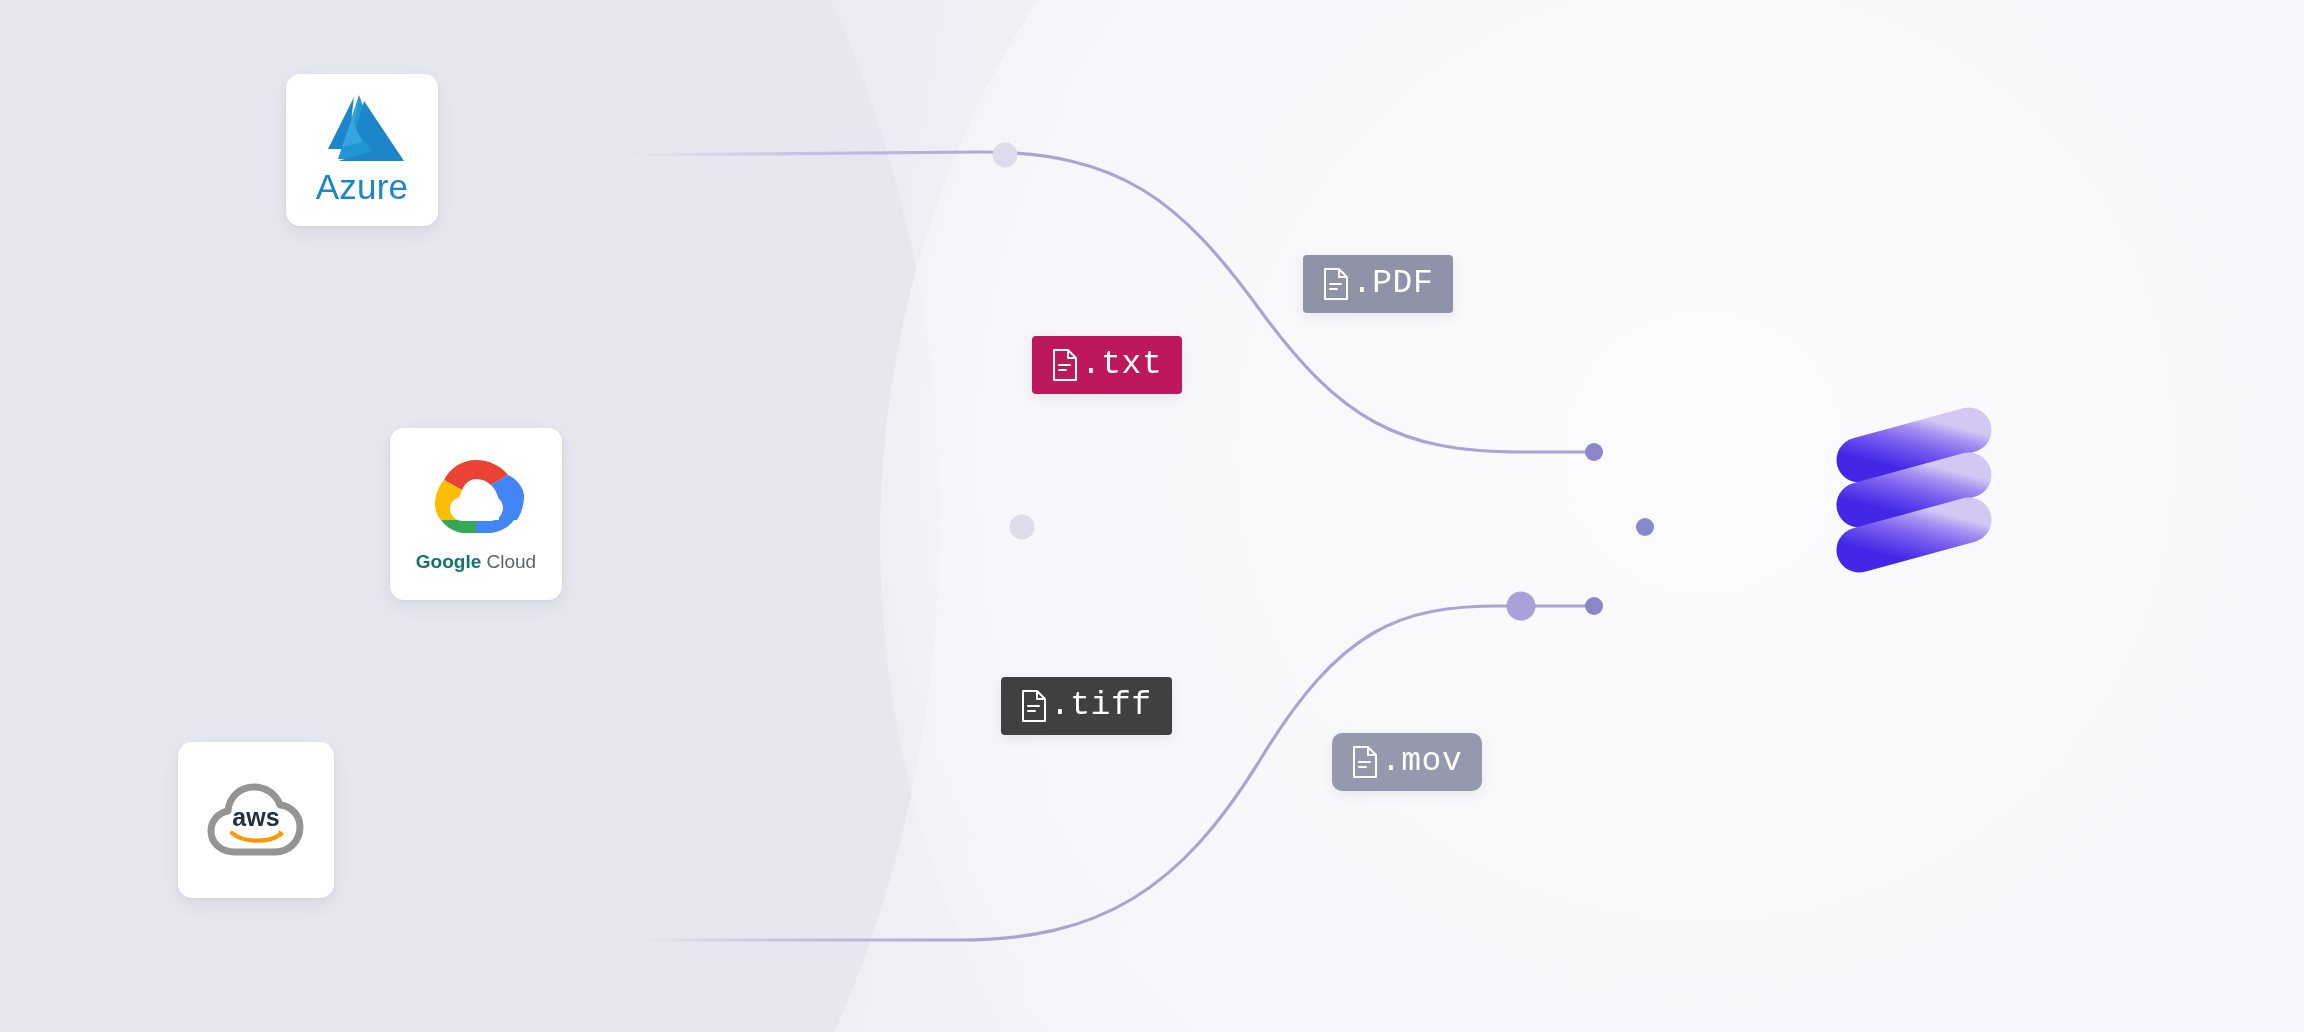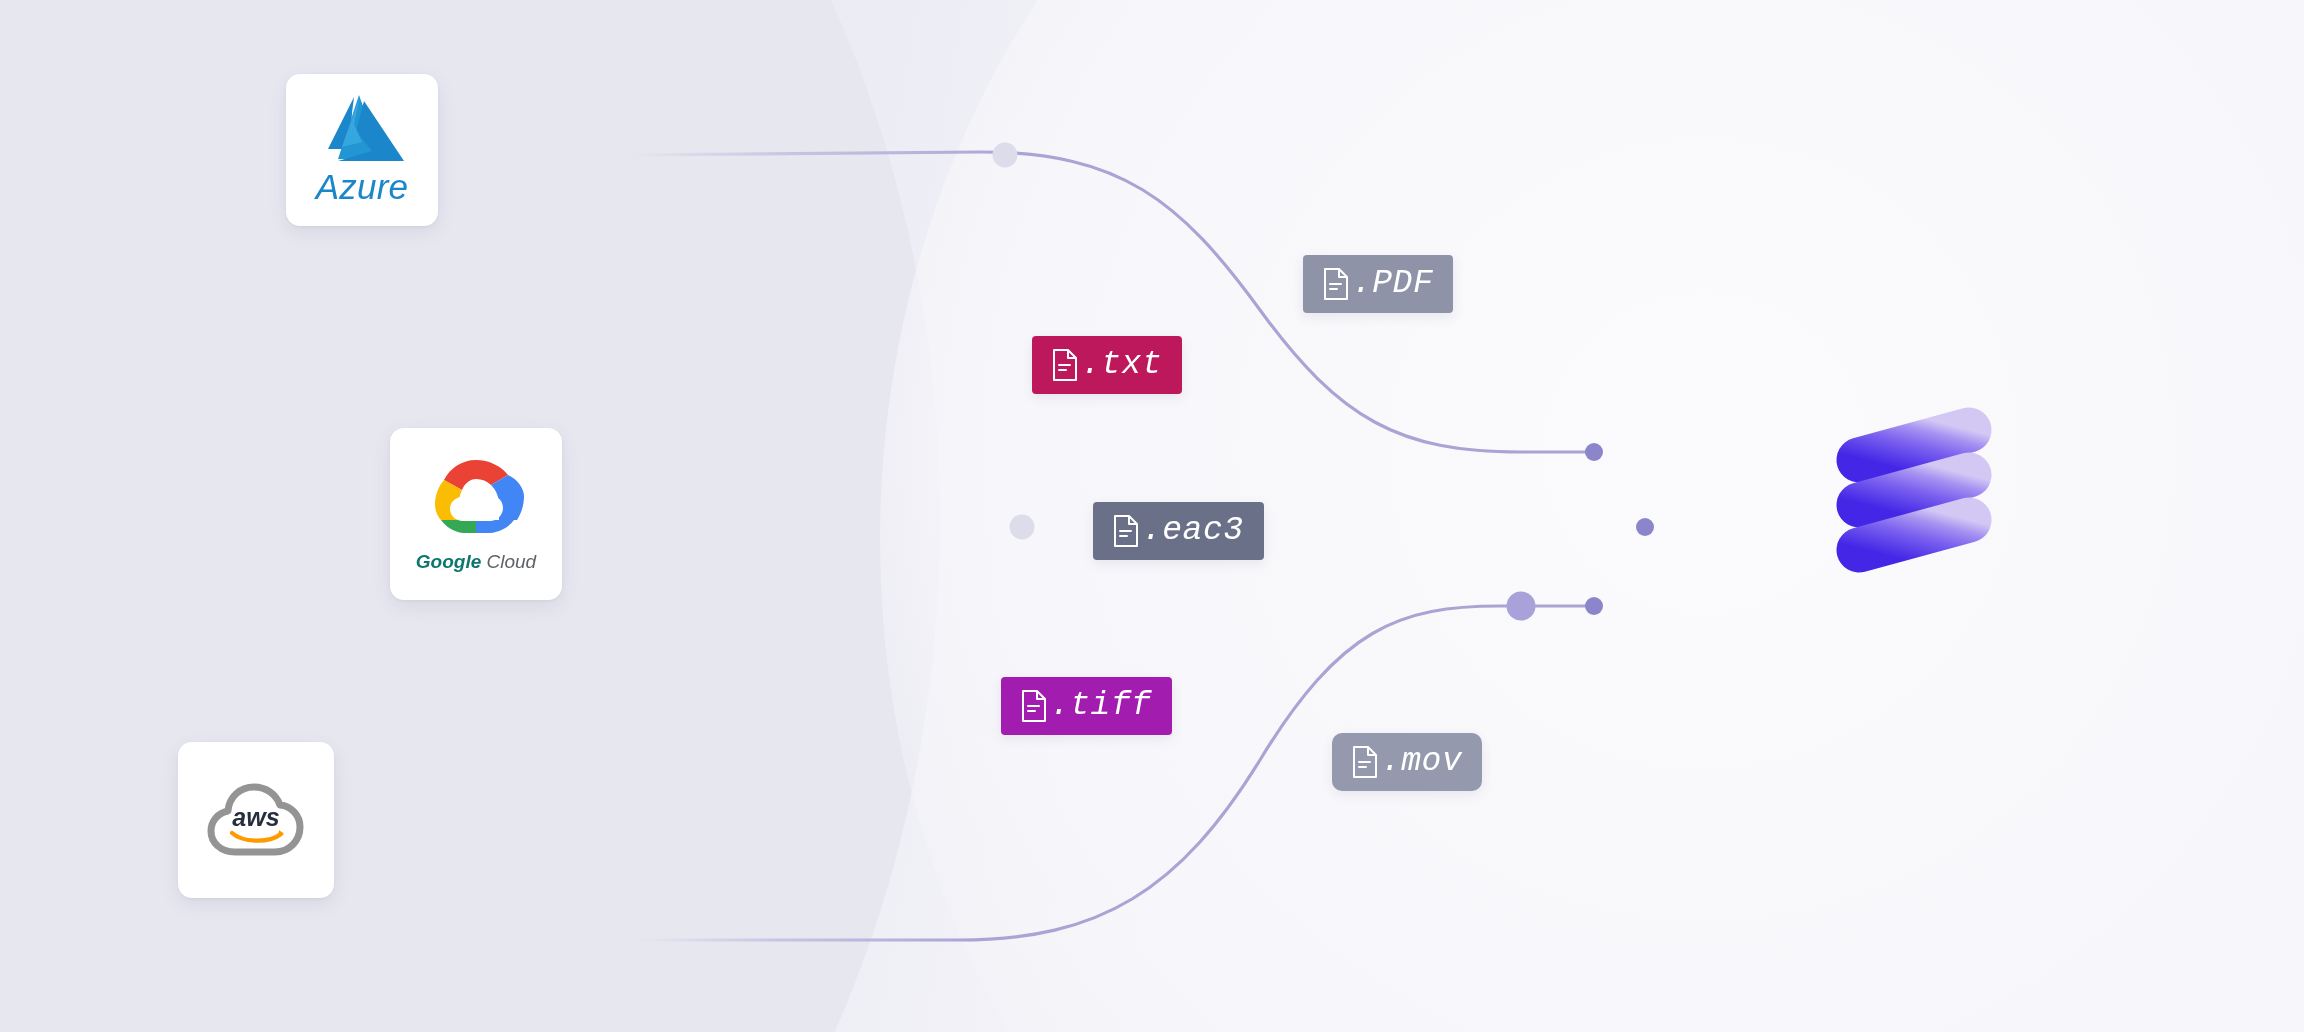--- a/index.html
+++ b/index.html
@@ -11,21 +11,20 @@
     overflow: hidden;
     font-family: "Liberation Sans", sans-serif;
   }
 
   .stage {
     position: relative;
     width: 2304px;
     height: 1032px;
     background: #eaeaf3;
     overflow: hidden;
-    font-style: italic;
   }
 
   
   .bg-right-wash {
     position: absolute;
     inset: 0;
     background: linear-gradient(100deg,
         #e9e9f2 0%,
         #ebebf4 33%,
         #f1f1f7 46%,
@@ -115,21 +114,21 @@
     letter-spacing: 0.5px;
     white-space: nowrap;
     box-shadow: 0 4px 12px rgba(70,70,110,0.10);
   }
   .chip .doc-icon { flex: 0 0 auto; }
   .chip .chip-label { line-height: 1; position: relative; top: -1px; }
 
   .chip-pdf  { left: 1303px; top: 255px;  background: #8e93a8; }
   .chip-txt  { left: 1032px; top: 336px;  background: #be185d; }
   .chip-eac3 { left: 1093px; top: 502px;  background: #6b7089; }
-  .chip-tiff { left: 1001px; top: 677px;  background: #a21caf; }
+  .chip-tiff { left: 1001px; top: 677px;  background: #404040; }
   .chip-mov  { left: 1332px; top: 733px;  background: #9499ad; border-radius: 10px; }
 
   
   .brand-mark {
     position: absolute;
     left: 1826px;
     top: 402px;
     width: 176px;
     height: 176px;
   }
@@ -250,28 +249,20 @@
 
   <div class="chip chip-txt">
     <svg class="doc-icon" width="26" height="32" viewBox="0 0 26 32" xmlns="http://www.w3.org/2000/svg">
       <path d="M2 1 H16 L24 9 V31 H2 Z" fill="none" stroke="#ffffff" stroke-width="2" stroke-linejoin="round"></path>
       <path d="M16 1 V9 H24" fill="none" stroke="#ffffff" stroke-width="2" stroke-linejoin="round"></path>
       <path d="M7 16 H18 M7 21 H14" stroke="#ffffff" stroke-width="2" stroke-linecap="round"></path>
     </svg>
     <span class="chip-label">.txt</span>
   </div>
 
-  <div class="chip chip-eac3">
-    <svg class="doc-icon" width="26" height="32" viewBox="0 0 26 32" xmlns="http://www.w3.org/2000/svg">
-      <path d="M2 1 H16 L24 9 V31 H2 Z" fill="none" stroke="#ffffff" stroke-width="2" stroke-linejoin="round"></path>
-      <path d="M16 1 V9 H24" fill="none" stroke="#ffffff" stroke-width="2" stroke-linejoin="round"></path>
-      <path d="M7 16 H18 M7 21 H14" stroke="#ffffff" stroke-width="2" stroke-linecap="round"></path>
-    </svg>
-    <span class="chip-label">.eac3</span>
-  </div>
 
   <div class="chip chip-tiff">
     <svg class="doc-icon" width="26" height="32" viewBox="0 0 26 32" xmlns="http://www.w3.org/2000/svg">
       <path d="M2 1 H16 L24 9 V31 H2 Z" fill="none" stroke="#ffffff" stroke-width="2" stroke-linejoin="round"></path>
       <path d="M16 1 V9 H24" fill="none" stroke="#ffffff" stroke-width="2" stroke-linejoin="round"></path>
       <path d="M7 16 H18 M7 21 H14" stroke="#ffffff" stroke-width="2" stroke-linecap="round"></path>
     </svg>
     <span class="chip-label">.tiff</span>
   </div>
 

